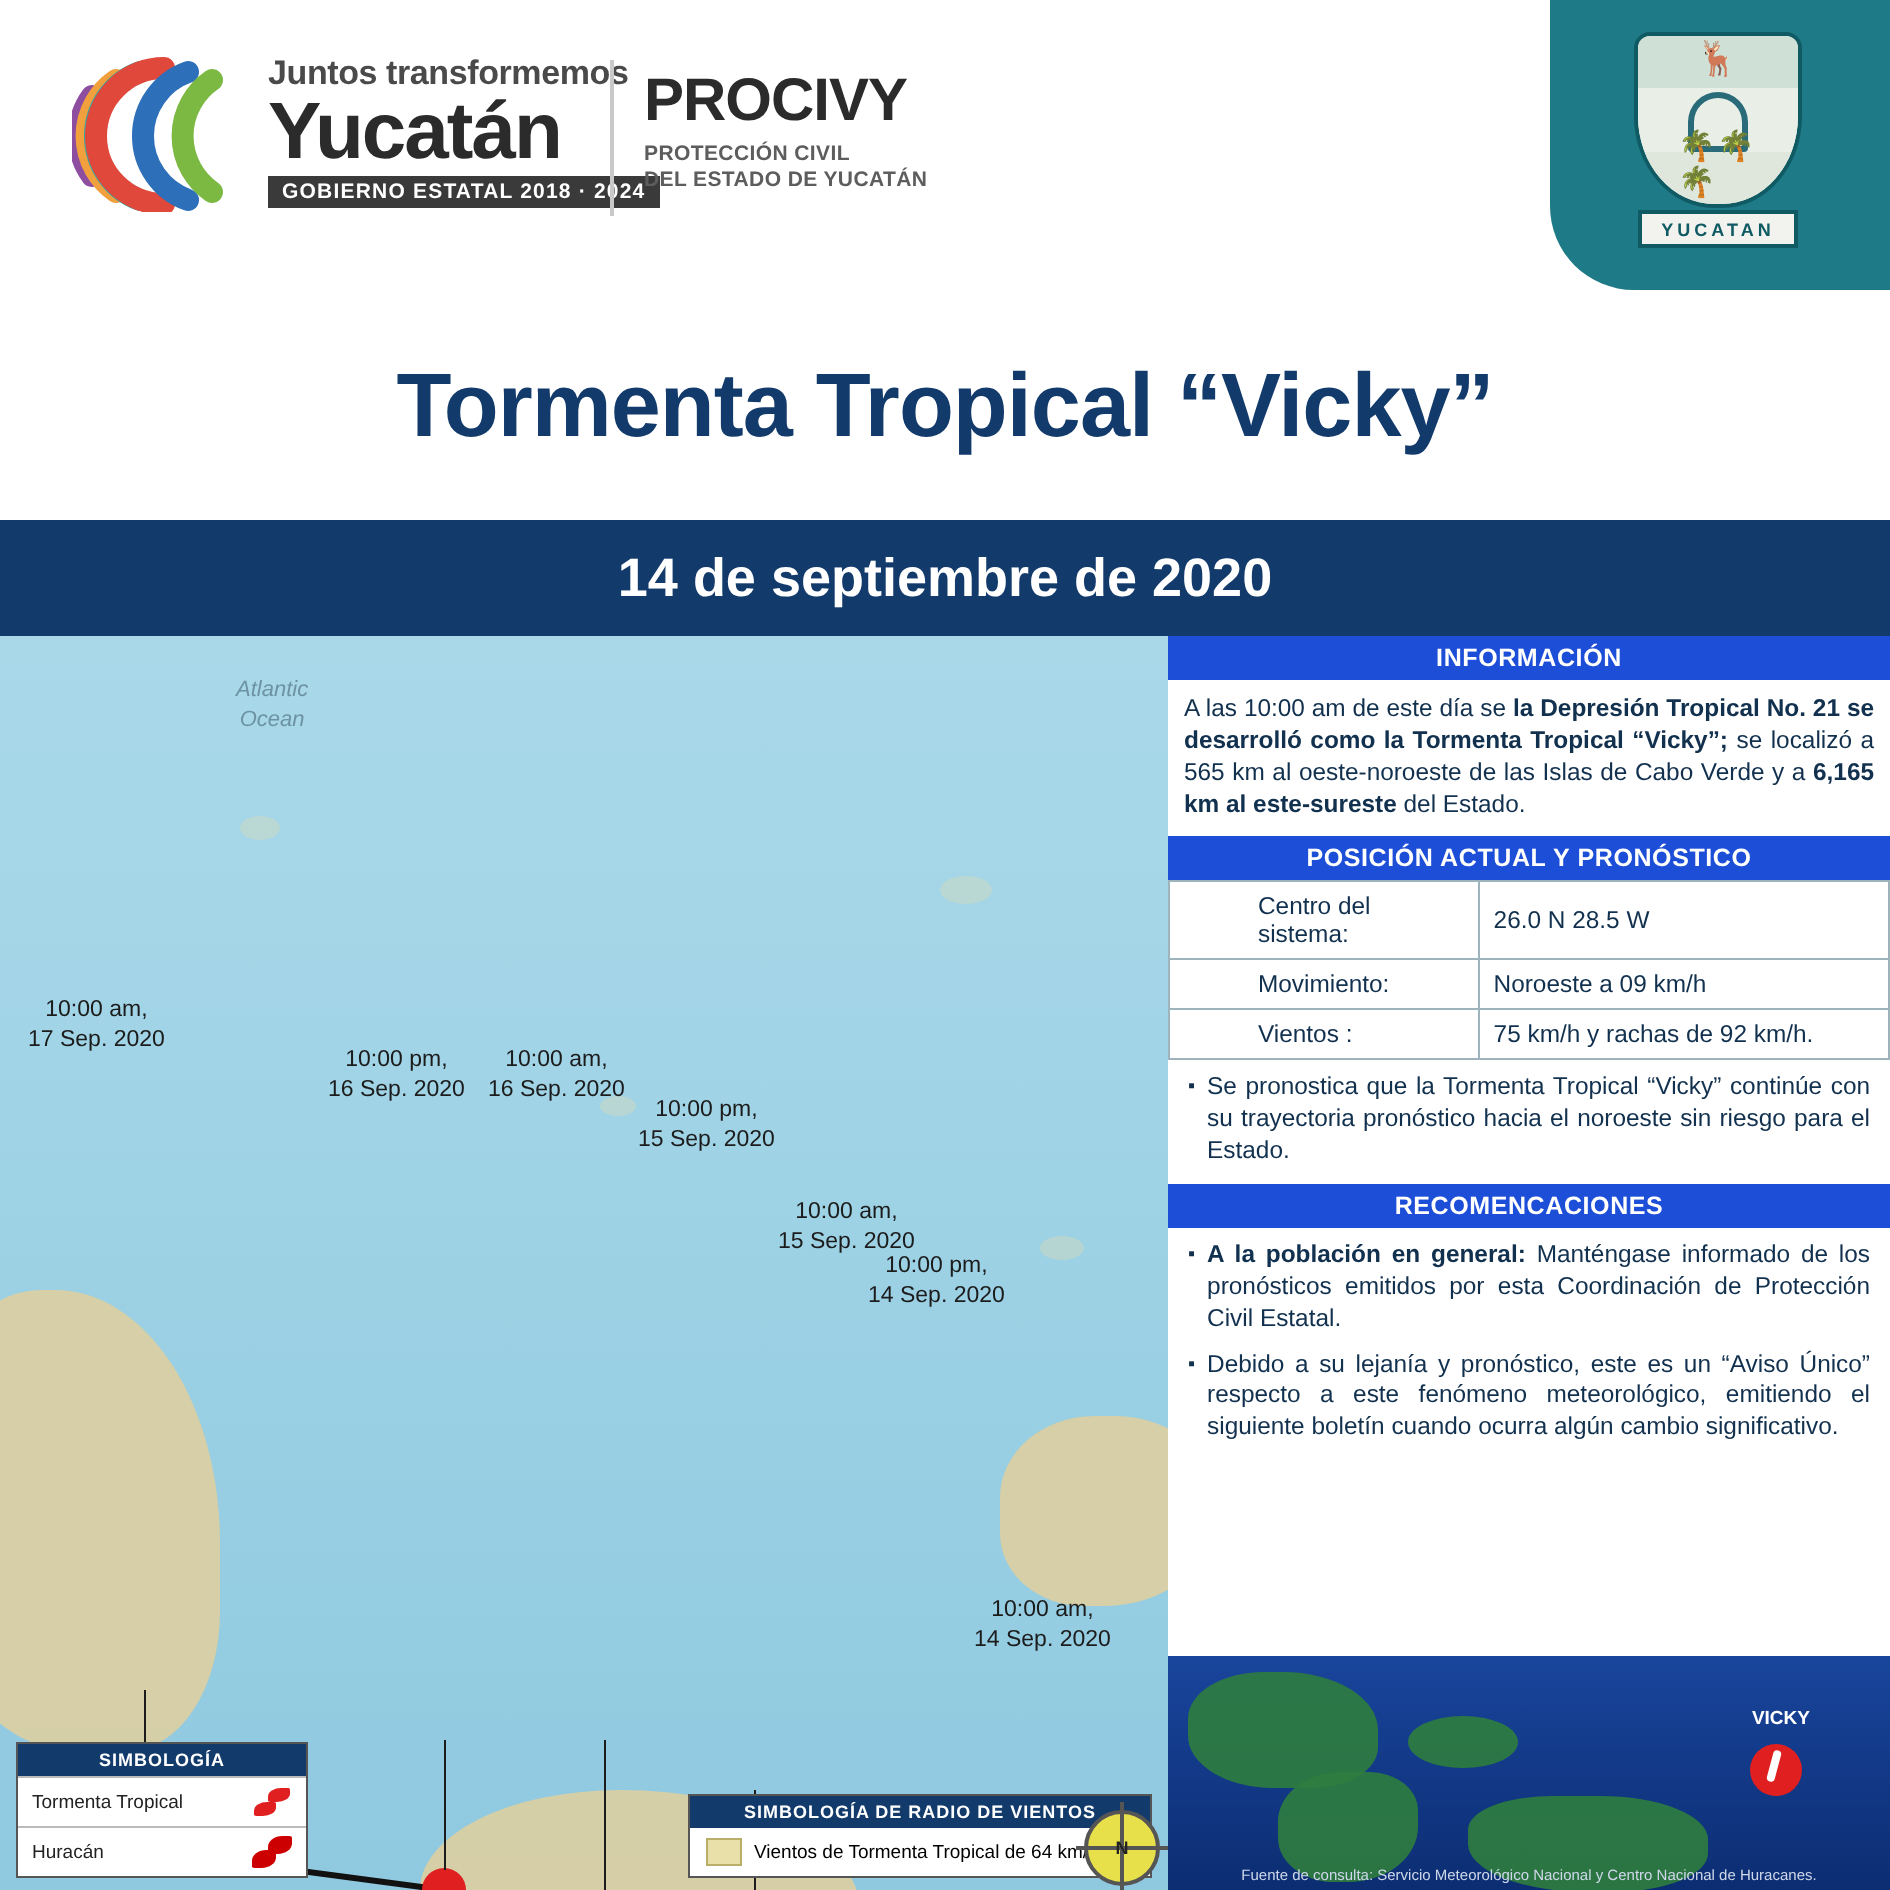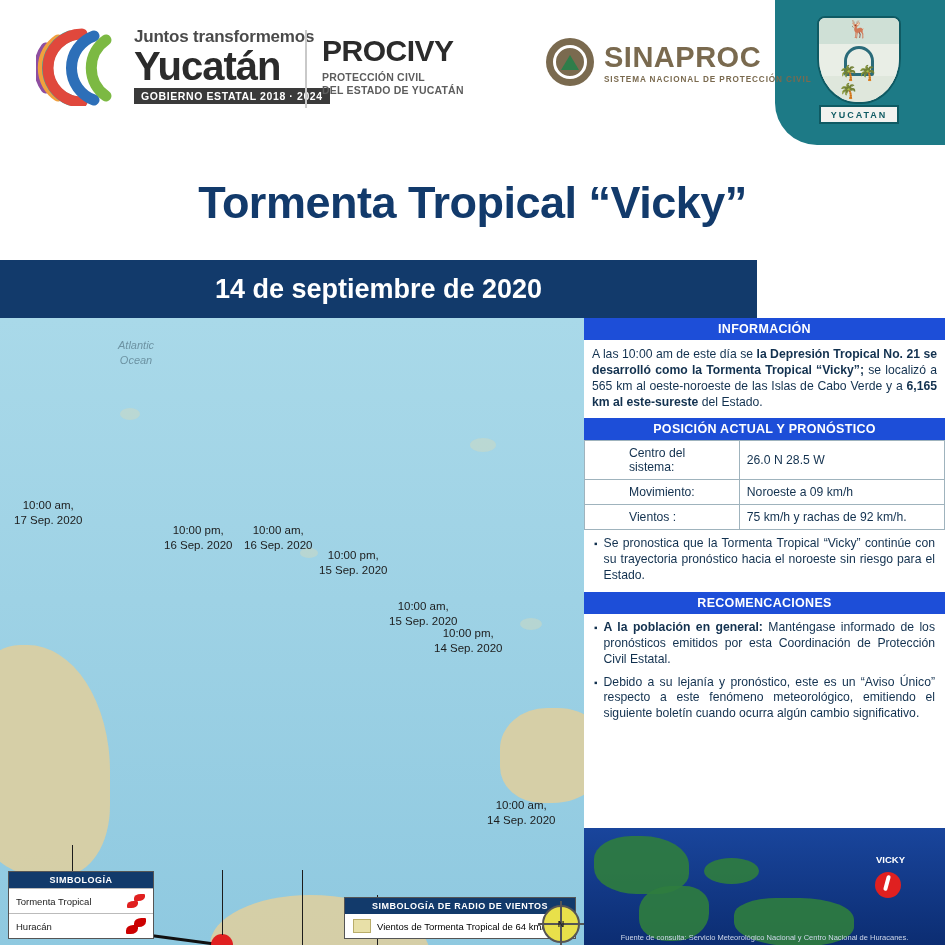--- a/index.html
+++ b/index.html
@@ -92,21 +92,21 @@
 
   
   .title-bar {
     position: absolute; left: 0; top: 145px; width: 945px; height: 115px;
     background: #ffffff; display: flex; align-items: center; justify-content: center;
   }
   .title-bar h1 {
     font-size: 45px; font-weight: bold; color: #123a6b; letter-spacing: -0.5px;
   }
   .date-bar {
-    position: absolute; left: 0; top: 260px; width: 757px; height: 58px;
+    position: absolute; left: 0; top: 260px; width: 945px; height: 58px;
     background: #123a6b; display: flex; align-items: center; justify-content: center;
   }
   .date-bar span { color: #ffffff; font-size: 27px; font-weight: bold; }
 
   
   .map {
     position: absolute; left: 0; top: 318px; width: 584px; height: 627px;
     background: #9fd4e6; overflow: hidden;
   }
   .sea-grad {
@@ -273,31 +273,20 @@
     <div class="vrule"></div>
 
     <div class="procivy">
       <div class="procivy-1">PROCIVY</div>
       <div class="procivy-2">
         <div>PROTECCIÓN CIVIL</div>
         <div>DEL ESTADO DE YUCATÁN</div>
       </div>
     </div>
 
-    <div class="sinaproc">
-      <div class="sina-seal">
-        <div class="sina-seal-in">
-            <div class="sina-tri"></div>
-          </div>
-      </div>
-      <div>
-        <div class="sina-txt-1">SINAPROC</div>
-        <div class="sina-txt-2">SISTEMA NACIONAL DE PROTECCIÓN CIVIL</div>
-      </div>
-    </div>
   </div>
 
   <div class="title-bar">
     <h1>Tormenta Tropical “Vicky”</h1>
   </div>
   <div class="date-bar">
     <span>14 de septiembre de 2020</span>
   </div>
 
   <div class="map">

